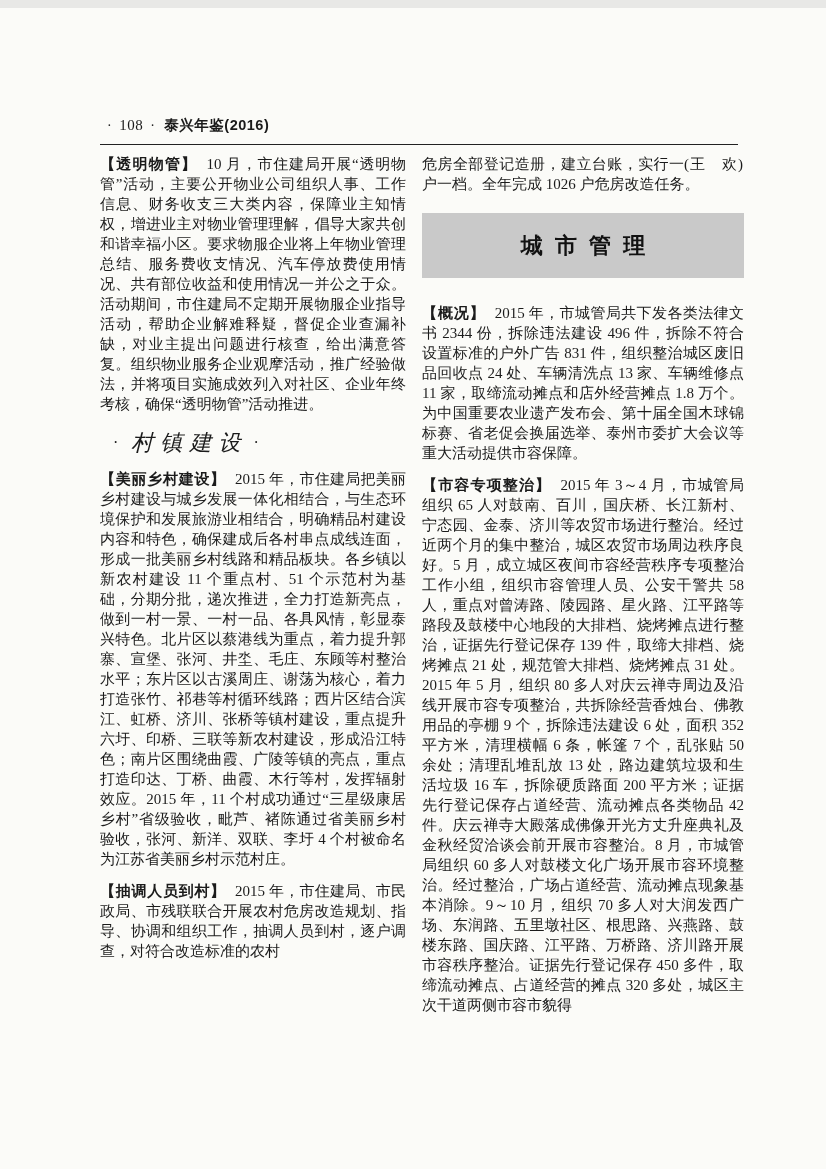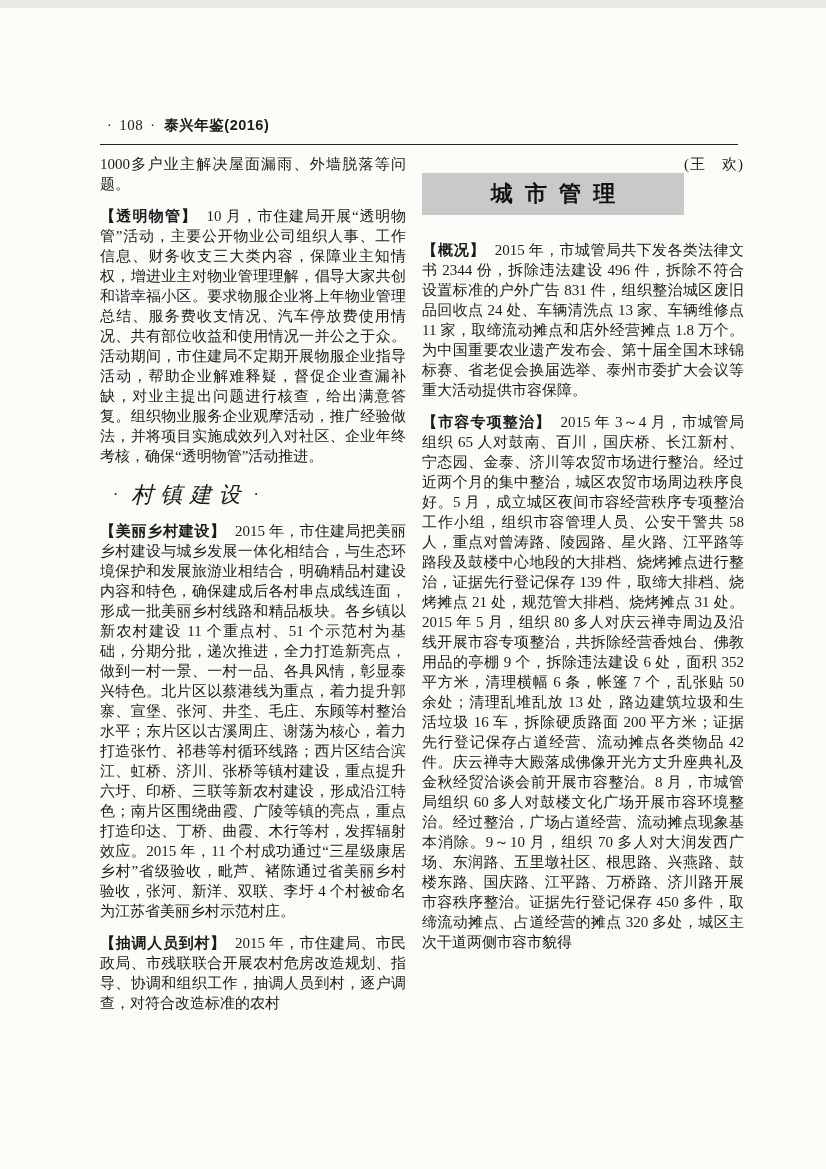--- a/index.html
+++ b/index.html
@@ -50,21 +50,21 @@
     font-size:22px;
     line-height:28px;
     font-weight:400;
     font-style:italic;
     font-family:"Liberation Serif","DejaVu Serif",serif;
   }
   .section-heading .h-dot{font-style:normal;font-size:16px;vertical-align:2px;margin:0 13px;}
   .section-heading .h-title{letter-spacing:0.32em;margin-right:-0.32em;}
   .chapter-box{
     margin:19px 0 25px 0;
-    height:42px;
+    height:65px;
     background:#c9c9c9;
     display:flex;align-items:center;justify-content:center;
   }
   .chapter-box .chapter-title{
     font-family:"Liberation Sans","DejaVu Sans",sans-serif;
     font-weight:700;
     font-size:22px;
     color:#111;
     letter-spacing:0.55em;
     margin-right:-0.55em;
@@ -78,34 +78,33 @@
 
   <header class="running-head">
     <span class="dot">·</span><span class="pagenum">108</span><span class="dot">·</span><span class="book">泰兴年鉴(2016)</span>
   </header>
 
   <hr class="head-rule">
 
   <div class="columns">
 
     <div class="col-left">
-      <p class="body-par">1000多户业主解决屋面漏雨、外墙脱落等问题。</p>
 
       <p class="body-par"><span class="entry-label">【透明物管】</span><span>10 月，市住建局开展“透明物管”活动，主要公开物业公司组织人事、工作信息、财务收支三大类内容，保障业主知情权，增进业主对物业管理理解，倡导大家共创和谐幸福小区。要求物服企业将上年物业管理总结、服务费收支情况、汽车停放费使用情况、共有部位收益和使用情况一并公之于众。活动期间，市住建局不定期开展物服企业指导活动，帮助企业解难释疑，督促企业查漏补缺，对业主提出问题进行核查，给出满意答复。组织物业服务企业观摩活动，推广经验做法，并将项目实施成效列入对社区、企业年终考核，确保“透明物管”活动推进。</span></p>
 
       <h2 class="section-heading"><span class="h-dot">·</span><span class="h-title">村镇建设</span><span class="h-dot">·</span></h2>
 
 
       <p class="body-par"><span class="entry-label">【美丽乡村建设】</span><span>2015 年，市住建局把美丽乡村建设与城乡发展一体化相结合，与生态环境保护和发展旅游业相结合，明确精品村建设内容和特色，确保建成后各村串点成线连面，形成一批美丽乡村线路和精品板块。各乡镇以新农村建设 11 个重点村、51 个示范村为基础，分期分批，递次推进，全力打造新亮点，做到一村一景、一村一品、各具风情，彰显泰兴特色。北片区以蔡港线为重点，着力提升郭寨、宣堡、张河、井坔、毛庄、东顾等村整治水平；东片区以古溪周庄、谢荡为核心，着力打造张竹、祁巷等村循环线路；西片区结合滨江、虹桥、济川、张桥等镇村建设，重点提升六圩、印桥、三联等新农村建设，形成沿江特色；南片区围绕曲霞、广陵等镇的亮点，重点打造印达、丁桥、曲霞、木行等村，发挥辐射效应。2015 年，11 个村成功通过“三星级康居乡村”省级验收，毗芦、褚陈通过省美丽乡村验收，张河、新洋、双联、李圩 4 个村被命名为江苏省美丽乡村示范村庄。</span></p>
 
       <p class="body-par"><span class="entry-label">【抽调人员到村】</span><span>2015 年，市住建局、市民政局、市残联联合开展农村危房改造规划、指导、协调和组织工作，抽调人员到村，逐户调查，对符合改造标准的农村</span></p>
     </div>
 
     <div class="col-right">
-      <p class="body-par"><span class="attribution">(王　欢)</span></p>
+      <p class="body-par"><span class="attribution">(王　欢)</span><span>危房全部登记造册，建立台账，实行一户一档。全年完成 1026 户危房改造任务。</span></p>
 
       <div class="chapter-box">
           <span class="chapter-title">城市管理</span>
         </div>
 
       <p class="body-par"><span class="entry-label">【概况】</span><span>2015 年，市城管局共下发各类法律文书 2344 份，拆除违法建设 496 件，拆除不符合设置标准的户外广告 831 件，组织整治城区废旧品回收点 24 处、车辆清洗点 13 家、车辆维修点 11 家，取缔流动摊点和店外经营摊点 1.8 万个。为中国重要农业遗产发布会、第十届全国木球锦标赛、省老促会换届选举、泰州市委扩大会议等重大活动提供市容保障。</span></p>
 
 
       <p class="body-par"><span class="entry-label">【市容专项整治】</span><span>2015 年 3～4 月，市城管局组织 65 人对鼓南、百川，国庆桥、长江新村、宁态园、金泰、济川等农贸市场进行整治。经过近两个月的集中整治，城区农贸市场周边秩序良好。5 月，成立城区夜间市容经营秩序专项整治工作小组，组织市容管理人员、公安干警共 58 人，重点对曾涛路、陵园路、星火路、江平路等路段及鼓楼中心地段的大排档、烧烤摊点进行整治，证据先行登记保存 139 件，取缔大排档、烧烤摊点 21 处，规范管大排档、烧烤摊点 31 处。2015 年 5 月，组织 80 多人对庆云禅寺周边及沿线开展市容专项整治，共拆除经营香烛台、佛教用品的亭棚 9 个，拆除违法建设 6 处，面积 352 平方米，清理横幅 6 条，帐篷 7 个，乱张贴 50 余处；清理乱堆乱放 13 处，路边建筑垃圾和生活垃圾 16 车，拆除硬质路面 200 平方米；证据先行登记保存占道经营、流动摊点各类物品 42 件。庆云禅寺大殿落成佛像开光方丈升座典礼及金秋经贸洽谈会前开展市容整治。8 月，市城管局组织 60 多人对鼓楼文化广场开展市容环境整治。经过整治，广场占道经营、流动摊点现象基本消除。9～10 月，组织 70 多人对大润发西广场、东润路、五里墩社区、根思路、兴燕路、鼓楼东路、国庆路、江平路、万桥路、济川路开展市容秩序整治。证据先行登记保存 450 多件，取缔流动摊点、占道经营的摊点 320 多处，城区主次干道两侧市容市貌得</span></p>
     </div>

